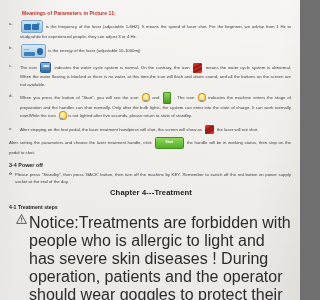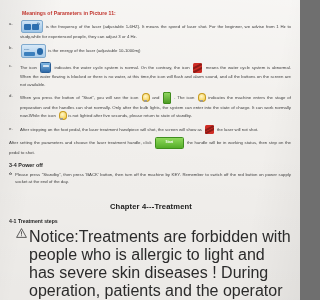--- a/index.html
+++ b/index.html
@@ -224,21 +224,21 @@
     font-size: 5.4px;
     font-weight: bold;
     color: #1f1f1f;
     margin: 6px 0 0 0;
   }
   .chapter-title {
     text-align: center;
     font-size: 7.6px;
     font-weight: bold;
     color: #1a1a1a;
-    margin: 16px 0 0 0;
+    margin: 2px 0 0 0;
     letter-spacing: 0.15px;
   }
   .sub-head {
     font-size: 5.2px;
     font-weight: bold;
     color: #1f1f1f;
     margin: 7px 0 0 0;
   }
 
   

